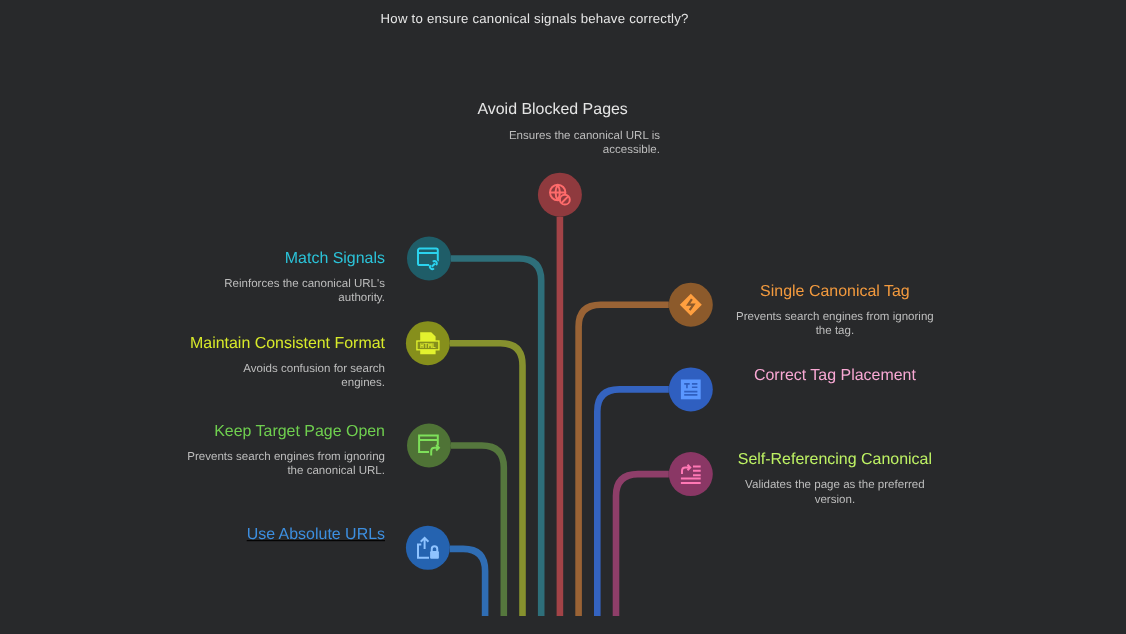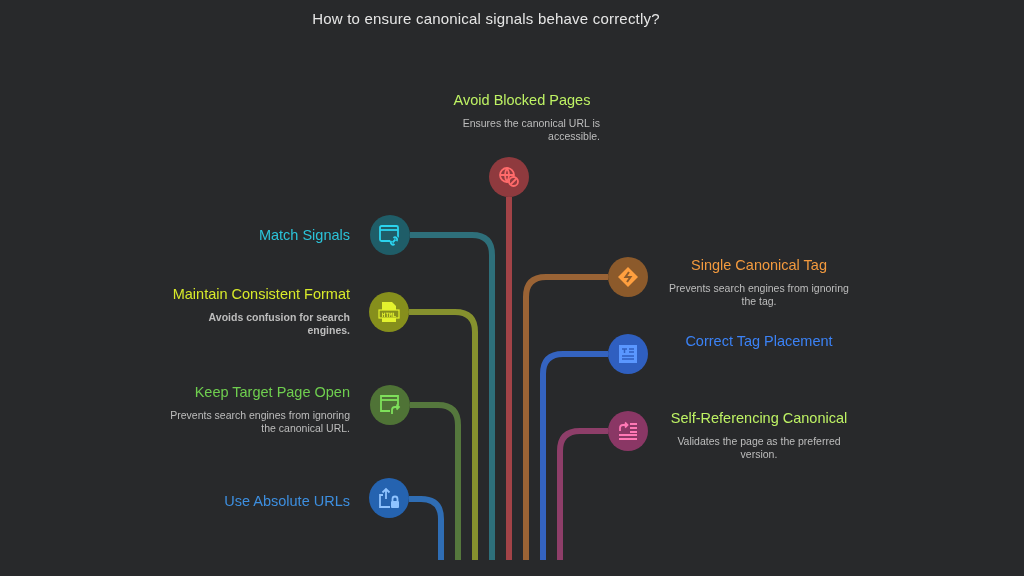--- a/index.html
+++ b/index.html
@@ -4,21 +4,21 @@
 <style>
   html, body { margin: 0; padding: 0; }
   body {
     width: 1024px; height: 576px; overflow: hidden;
     background: #28292b;
     font-family: "Liberation Sans", "DejaVu Sans", sans-serif;
     position: relative;
   }
   .title {
     position: absolute; top: 10px; left: 0; width: 972px; text-align: center;
-    color: #e6e6e6; font-size: 15px; letter-spacing: 0.2px;
+    color: #e6e6e6; font-size: 12px; letter-spacing: 0.2px;
   }
   svg.lines { position: absolute; left: 0; top: 0; }
   .node {
     position: absolute; width: 40px; height: 40px; border-radius: 50%;
     display: flex; align-items: center; justify-content: center;
   }
   .node svg { width: 24px; height: 24px; }
   .label { position: absolute; }
   .label .head { font-size: 14.5px; line-height: 17px; }
   .label .desc { font-size: 10.5px; line-height: 13px; color: #bdbdbd; margin-top: 8px; }
@@ -45,47 +45,48 @@
 
     <path d="M608 277 H546 Q526 277 526 297 V560" stroke="#9a6335"></path>
 
     <path d="M608 354 H563 Q543 354 543 374 V560" stroke="#3463c0"></path>
 
     <path d="M608 431 H580 Q560 431 560 451 V560" stroke="#8e3e69"></path>
   </g>
 </svg>
 
 <div class="label" style="left:410px; top:92px; width:200px; text-align:left;">
-  <div class="head" style="color:#bef264; text-align:center; padding-left:24px;">Avoid Blocked Pages</div>
+  <div class="head" style="color:#e5e5e5; text-align:left; padding-left:24px;">Avoid Blocked Pages</div>
   <div class="desc" style="padding-left:20px; width:170px;text-align:right;">Ensures the canonical URL is accessible.</div>
 </div>
 <div class="node" style="left:489px; top:157px; background:#8f3a3e;">
   <svg viewBox="0 0 24 24" fill="none" stroke="#ff6b6b" stroke-width="1.8">
     <circle cx="10" cy="10" r="7"></circle>
     <path d="M3 10 H17 M10 3 Q6 10 10 17 M10 3 Q14 10 10 17"></path>
     <circle cx="16.5" cy="16.5" r="4.5" fill="#8f3a3e"></circle>
     <path d="M13.5 19.5 L19.5 13.5"></path>
   </svg>
 </div>
 
 <div class="label left" style="left:170px; top:214px; width:180px;">
   <div class="head" style="color:#2bc3d9;margin-top:13px;">Match Signals</div>
+  <div class="desc">Reinforces the canonical URL's authority.</div>
 </div>
 <div class="node" style="left:370px; top:215px; background:#1f5d68;">
   <svg viewBox="0 0 24 24" fill="none" stroke="#2bd3ee" stroke-width="1.8">
     <rect x="2" y="3" width="18" height="15" rx="1.5"></rect>
     <path d="M2 7 H20"></path>
     <circle cx="17" cy="18" r="5" fill="#1f5d68" stroke="none"></circle>
     <path d="M14.5 19.5 L17.5 16.5 M13.5 18 a2 2 0 0 0 3 3 M18.5 18 a2 2 0 0 0 -3 -3"></path>
   </svg>
 </div>
 
-<div class="label left" style="left:150px; top:286px; width:200px;">
+<div class="label left" style="left:150px; top:304px; width:200px;">
   <div class="head" style="color:#d8ea2a;">Maintain Consistent Format</div>
-  <div class="desc" style="padding-left:40px;font-weight:bold;">Avoids confusion for search engines.</div>
+  <div class="desc" style="padding-left:40px;">Avoids confusion for search engines.</div>
 </div>
 <div class="node" style="left:369px; top:292px; background:#868f1c;">
   <svg viewBox="0 0 24 24">
     <path d="M5 2 H15 L19 6 V22 H5 Z" fill="#e3f22e"></path>
     <rect x="2" y="10" width="20" height="8" fill="#868f1c" stroke="#e3f22e" stroke-width="1.2"></rect>
     <text x="12" y="16.5" font-size="6" text-anchor="middle" fill="#e3f22e" font-family="DejaVu Sans Mono, monospace" font-weight="bold">HTML</text>
   </svg>
 </div>
 
 <div class="label left" style="left:170px; top:384px; width:180px;">
@@ -93,21 +94,21 @@
   <div class="desc">Prevents search engines from ignoring the canonical URL.</div>
 </div>
 <div class="node" style="left:370px; top:385px; background:#4f7336;">
   <svg viewBox="0 0 24 24" fill="none" stroke="#7ee05a" stroke-width="1.8">
     <path d="M12 18 H3 V3 H20 V12"></path>
     <path d="M3 7 H20"></path>
     <path d="M14 21 V17 Q14 14 17 14 H21 M18.5 11.5 L21 14 L18.5 16.5"></path>
   </svg>
 </div>
 
-<div class="label left" style="left:170px; top:493px; width:180px;">
+<div class="label left" style="left:170px; top:478px; width:180px;text-decoration:underline;">
   <div class="head" style="color:#3d8fe0;">Use Absolute URLs</div>
 </div>
 <div class="node" style="left:369px; top:478px; background:#2563b0;">
   <svg viewBox="0 0 24 24" fill="none" stroke="#8fc3ff" stroke-width="1.8">
     <path d="M9 13 V3 M5.5 6.5 L9 3 L12.5 6.5"></path>
     <path d="M6 9 H3 V21 H13"></path>
     <rect x="14" y="15" width="8" height="7" rx="1" fill="#8fc3ff" stroke="none"></rect>
     <path d="M15.5 15 V13 a2.5 2.5 0 0 1 5 0 V15"></path>
   </svg>
 </div>
@@ -117,21 +118,21 @@
   <div class="desc">Prevents search engines from ignoring the tag.</div>
 </div>
 <div class="node" style="left:608px; top:257px; background:#8c5a2b;">
   <svg viewBox="0 0 24 24">
     <path d="M12 2 L22 12 L12 22 L2 12 Z" fill="#ff9f3f"></path>
     <path d="M13 7 L9.5 12 H14.5 L11 17" fill="none" stroke="#8c5a2b" stroke-width="2"></path>
   </svg>
 </div>
 
 <div class="label right" style="left:669px; top:333px; width:180px;">
-  <div class="head" style="color:#3b82f6;">Correct Tag Placement</div>
+  <div class="head" style="color:#f9a8d4;">Correct Tag Placement</div>
 </div>
 <div class="node" style="left:608px; top:334px; background:#2f5fc0;">
   <svg viewBox="0 0 24 24">
     <rect x="3" y="3" width="18" height="18" fill="#5a97ff"></rect>
     <g stroke="#2f5fc0" stroke-width="1.5" fill="none">
       <path d="M6 7 H11 M8.5 7 V11 M13 7 H18 M13 10 H18 M6 14 H18 M6 17 H18"></path>
     </g>
   </svg>
 </div>
 

